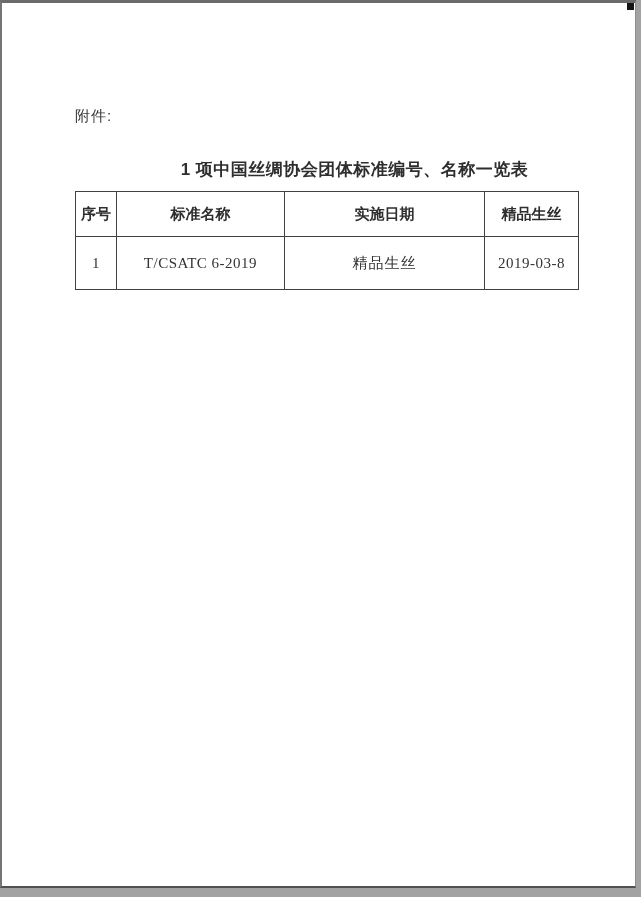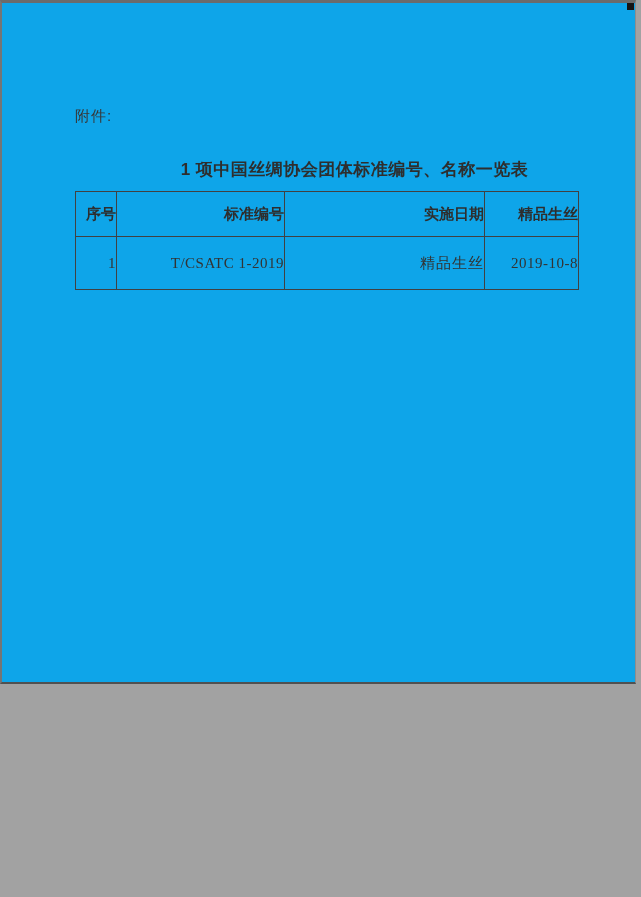--- a/index.html
+++ b/index.html
@@ -12,23 +12,23 @@
     position: relative;
     background: #a2a2a2; 
     font-family: "Liberation Sans", sans-serif;
     overflow: hidden;
   }
   .page {
     position: absolute;
     left: 0;
     top: 0;
     width: 636px;
-    height: 684px;
+    height: 888px;
     box-sizing: border-box;
-    background: #0ea5e9;
+    background: #ffffff;
     border-top: 3px solid #6b6b6b;
     border-left: 2px solid #757575;
     border-right: 1px solid #8d8d8d;
     border-bottom: 2px solid #515151;
   }
   .corner-mark {
     position: absolute;
     top: 0;
     right: 1px;
     width: 7px;
@@ -58,21 +58,21 @@
   table.standards {
     position: absolute;
     left: 73px;
     top: 188px;
     border-collapse: collapse;
     table-layout: fixed;
   }
   table.standards th,
   table.standards td {
     border: 1px solid #414141;
-    text-align: right;
+    text-align: center;
     vertical-align: middle;
     padding: 0;
     color: #333333;
   }
   table.standards th {
     font-size: 15px;
     font-weight: bold;
     color: #2e2e2e;
     height: 44px;
     font-family: "Liberation Sans", sans-serif;
@@ -106,29 +106,29 @@
   <table class="standards">
     <colgroup>
       <col class="col-no">
       <col class="col-num">
       <col class="col-name">
       <col class="col-date">
     </colgroup>
     <thead>
       <tr>
         <th>序号</th>
-        <th>标准编号</th>
+        <th>标准名称</th>
         <th>实施日期</th>
         <th>精品生丝</th>
       </tr>
     </thead>
     <tbody>
       <tr>
         <td class="serif-cell">1</td>
-        <td class="serif-cell">T/CSATC 1-2019</td>
+        <td class="serif-cell">T/CSATC 6-2019</td>
         <td class="cjk-cell">精品生丝</td>
-        <td class="serif-cell">2019-10-8</td>
+        <td class="serif-cell">2019-03-8</td>
       </tr>
     </tbody>
   </table>
 
   <div class="corner-mark"></div>
 </div>
 
 </body></html>

